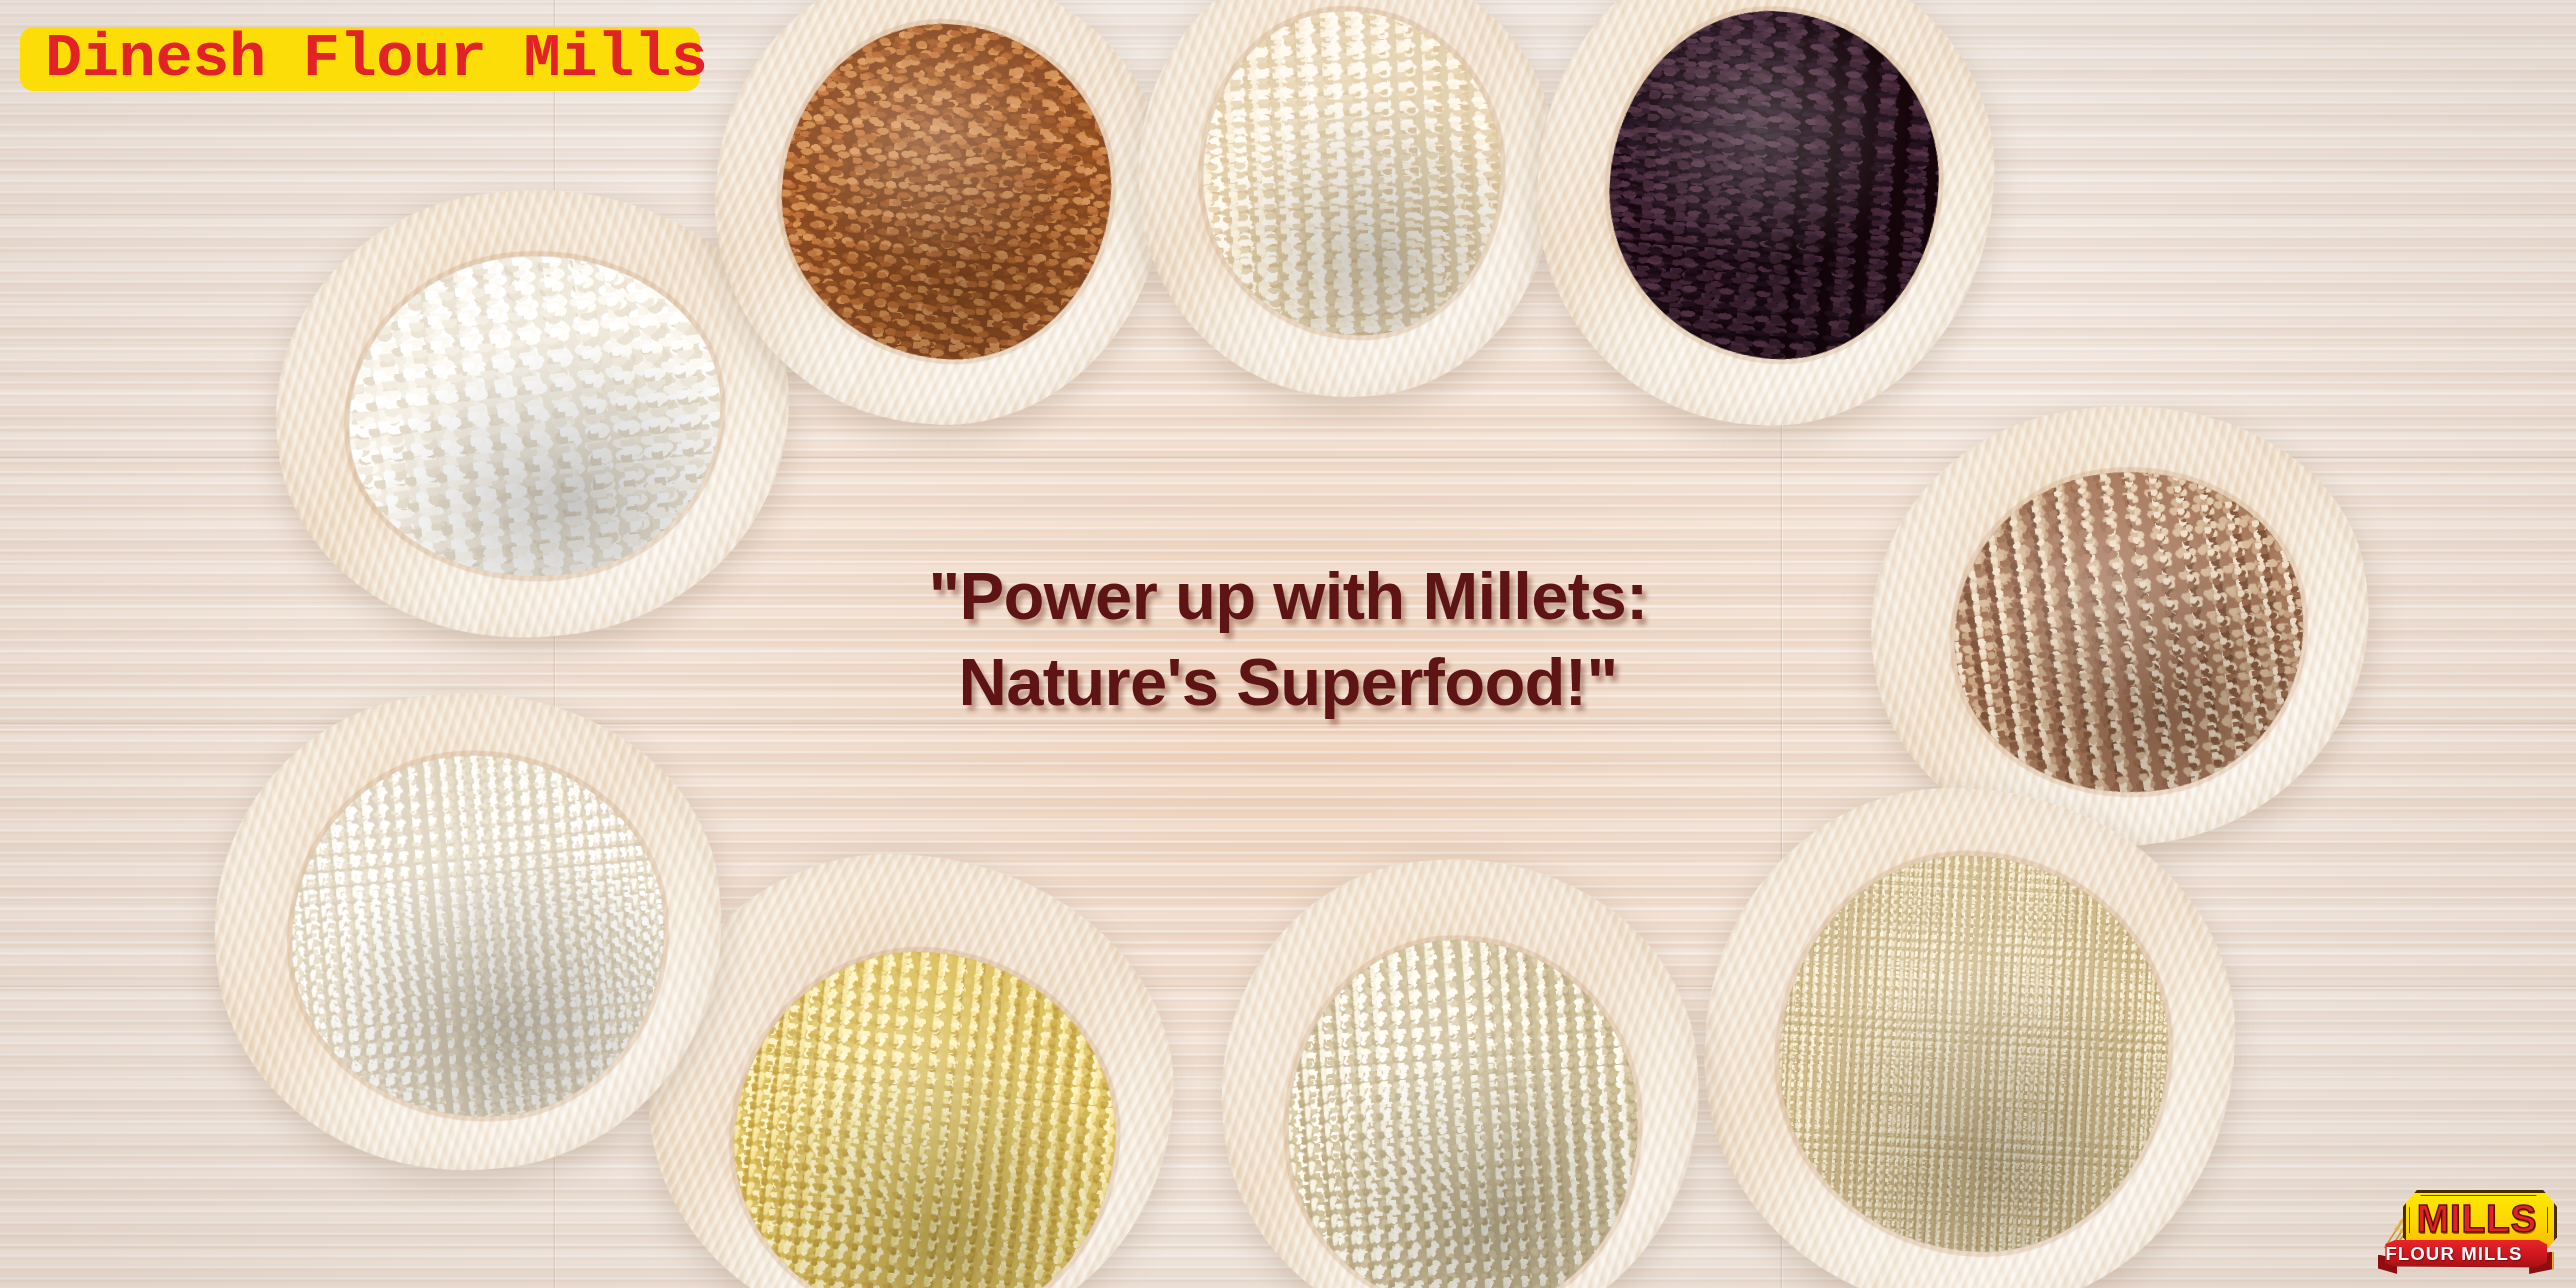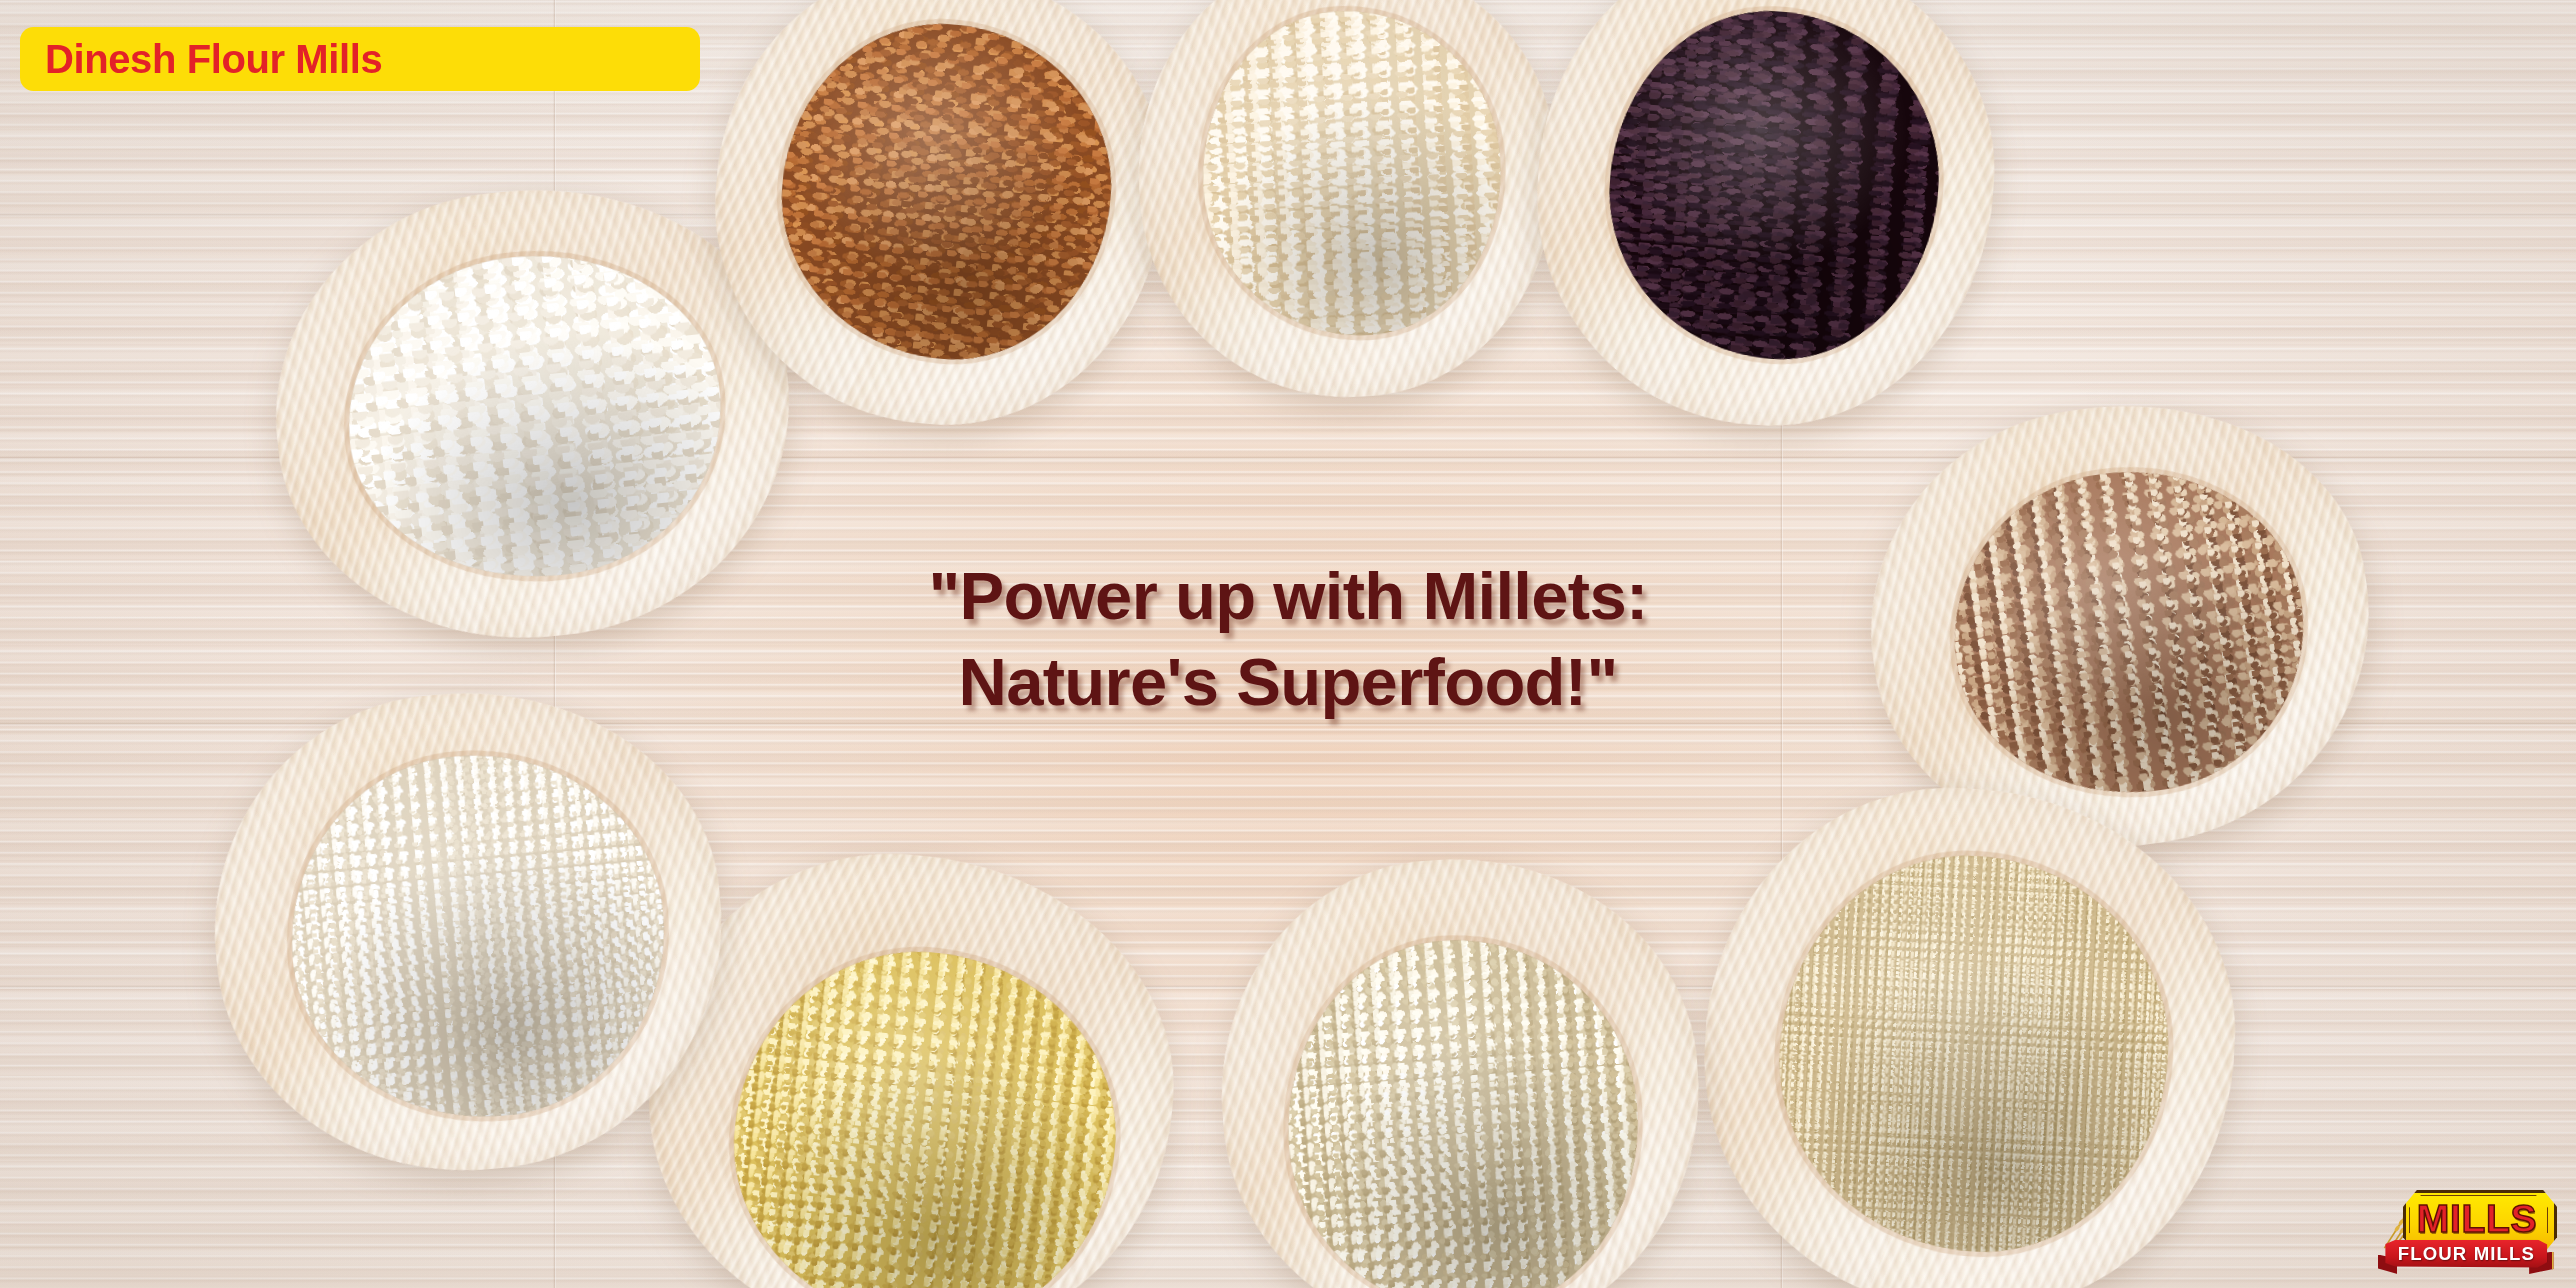--- a/index.html
+++ b/index.html
@@ -399,23 +399,23 @@
     left: 20px; top: 27px;
     width: 680px; height: 64px;
     background: #FDDD07;
     border-radius: 13.4px;
     display: flex; align-items: center;
     padding-left: 25px;
     box-sizing: border-box;
     z-index: 40;
   }
   #brand-badge .txt {
-    font-family: Liberation Sans, sans-serif;
+    font-family: Liberation Mono, monospace;
     font-weight: 700;
-    font-size: 40px;
+    font-size: 62px;
     letter-spacing: -0.4px;
     color: #E32228;
     line-height: 1;
     white-space: nowrap;
   }
 
   
   #headline {
     position: absolute;
     left: 0; right: 0;
@@ -490,21 +490,21 @@
     position:absolute; right: 4.5px; top: 66px;
     width: 22.4px; height: 22.4px;
     background:#8E0D11;
     clip-path: polygon(0 16%, 100% 0, 100% 78%, 0 100%);
     border-right: 2.2px solid #E0B23C;
   }
   #corp-logo .flourmills {
     position:absolute;
     left: 10.4px; top: 58px;
     width: 162px;
-    text-align:center;
+    text-align:left;
     font-family:"Liberation Sans", sans-serif;
     font-weight:700;
     font-size: 18.6px;
     line-height: 20px;
     color:#ffffff;
     letter-spacing: 1.1px;
     text-shadow: 0.7px 0.7px 1.5px rgba(0,0,0,0.45);
   }
   #corp-logo .wheat {
     position:absolute;

